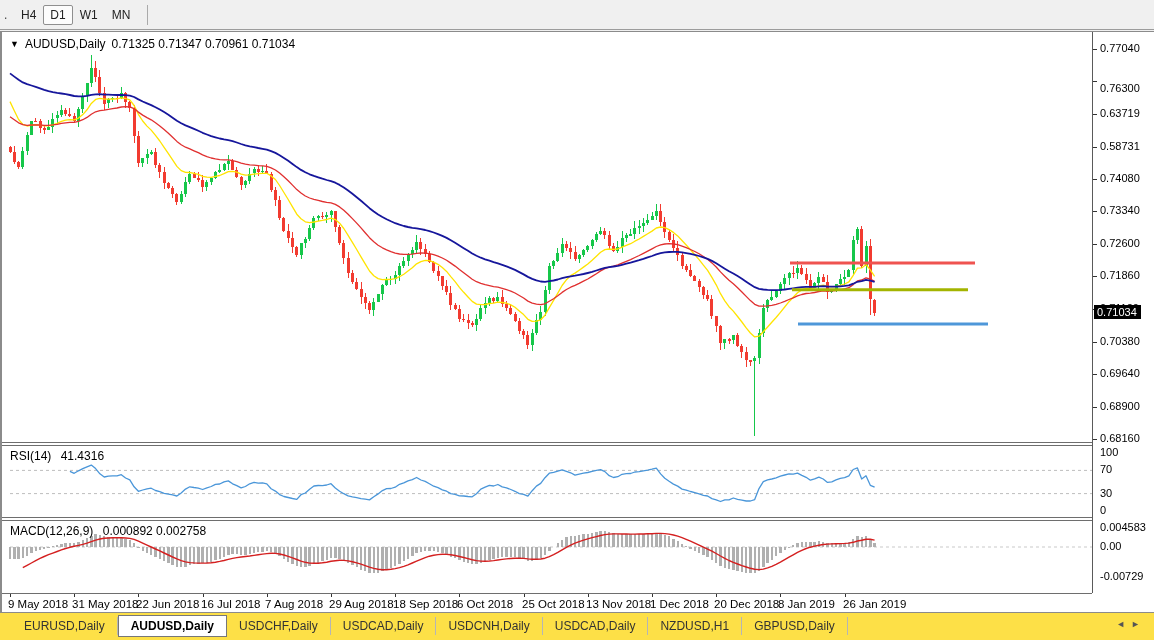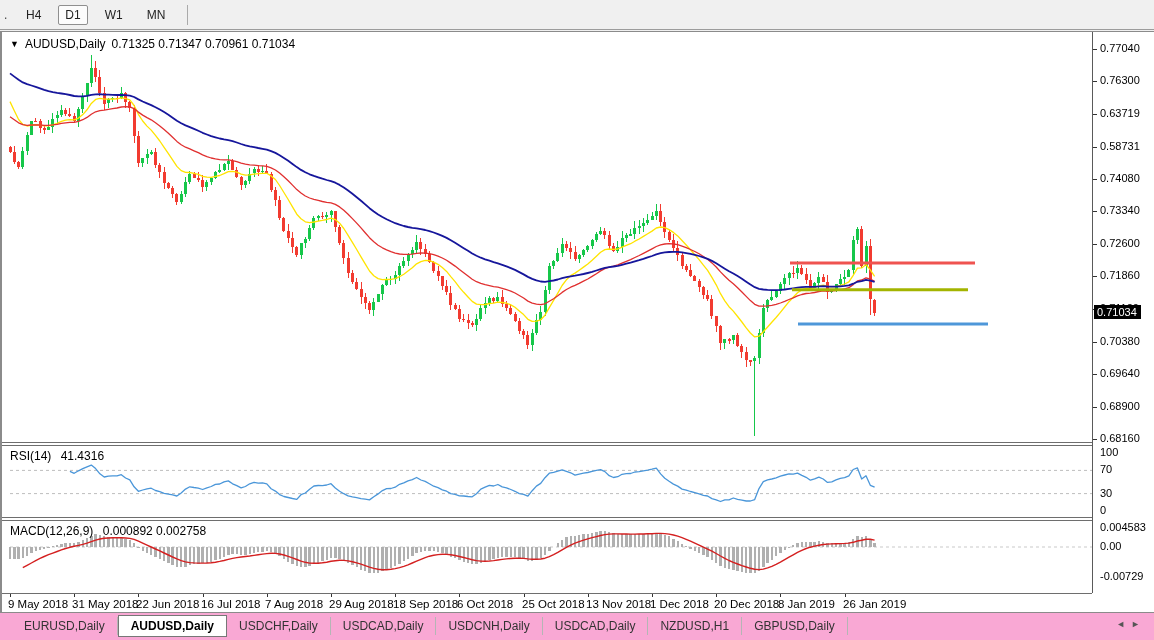--- a/index.html
+++ b/index.html
@@ -5,21 +5,21 @@
   * { margin:0; padding:0; box-sizing:border-box; }
   html,body { width:1154px; height:640px; overflow:hidden; background:#f0f0f0;
               font-family:"Liberation Sans", sans-serif; }
   #screen { position:relative; width:1154px; height:640px; background:#f0f0f0; }
 
   
   #toolbar { position:absolute; top:0; left:0; width:1154px; height:30px;
              background:#f0f0f0; border-bottom:1px solid #9c9c9c;
              display:flex; align-items:center; }
   .tb-partial { width:14px; text-align:left; padding-left:4px; color:#444; font-size:12px; }
-  .tf-btn { min-width:26px; padding:2px 6px; margin:0 5px; font-size:12px; color:#222;
+  .tf-btn { min-width:26px; padding:2px 6px; margin:0 0; font-size:12px; color:#222;
             text-align:center; border:1px solid transparent; border-radius:2px; cursor:default; }
   .tf-btn.active { background:#fcfcfc; border:1px solid #8f8f8f; }
   .tb-sep { width:1px; height:20px; background:#aaa; margin:0 8px 0 10px; }
 
   
   #chart-window { position:absolute; top:31px; left:0; width:1154px; height:581px;
                   background:#fff; border-left:2px solid #8b8b8b; border-top:1px solid #8b8b8b; }
   .pane { position:absolute; left:0; width:1090px; overflow:hidden; background:#fff; }
   #pane-main { top:0;   height:411px; }
   #pane-rsi  { top:414px; height:72px; }
@@ -41,21 +41,21 @@
 
   .axis-label { position:absolute; left:7px; font-size:11px; color:#000; white-space:nowrap; }
   .axis-tick  { position:absolute; left:0; width:4px; height:1px; background:#333; }
   .price-badge { position:absolute; left:1px; background:#000; color:#fff; font-size:11px;
                  padding:1px 4px 1px 3px; white-space:nowrap; z-index:5; }
   .date-label { position:absolute; top:4px; font-size:11.5px; color:#000; white-space:nowrap; }
   .date-tick  { position:absolute; top:0; width:1px; height:3px; background:#333; }
 
   
   #tabbar { position:absolute; top:612px; left:0; width:1154px; height:28px;
-            background:#f9a8d4; border-top:1px solid #8b8b8b; }
+            background:#fde047; border-top:1px solid #8b8b8b; }
   #tabrow { position:absolute; top:2px; left:12px; right:40px; height:22px;
             display:flex; align-items:center; }
   .tab { padding:2px 12px; font-size:12px; color:#333; white-space:nowrap;
          border-right:1px solid #b5b5b5; cursor:default; }
   .tab.active { background:#fff; border:1px solid #777; font-weight:bold; color:#000;
                 padding:3px 12px; border-right:1px solid #777; }
   #tab-scroll { position:absolute; right:8px; top:6px; font-size:9px; color:#555;
                 letter-spacing:6px; cursor:default; }
 </style>
 </head>
@@ -759,21 +759,21 @@
         <div class="date-label" style="left:712px">20 Dec 2018</div>
         <div class="date-tick" style="left:778px"></div>
         <div class="date-label" style="left:776px">8 Jan 2019</div>
         <div class="date-tick" style="left:843px"></div>
         <div class="date-label" style="left:841px">26 Jan 2019</div>
       </div>
     <div id="right-axis">
         <div class="axis-tick" style="top:17px"></div>
         <div class="axis-label" style="top:10px">0.77040</div>
         <div class="axis-tick" style="top:49px"></div>
-        <div class="axis-label" style="top:42px">0.76300</div>
+        <div class="axis-label" style="top:50px">0.76300</div>
         <div class="axis-tick" style="top:82px"></div>
         <div class="axis-label" style="top:75px">0.63719</div>
         <div class="axis-tick" style="top:115px"></div>
         <div class="axis-label" style="top:108px">0.58731</div>
         <div class="axis-tick" style="top:147px"></div>
         <div class="axis-label" style="top:140px">0.74080</div>
         <div class="axis-tick" style="top:179px"></div>
         <div class="axis-label" style="top:172px">0.73340</div>
         <div class="axis-tick" style="top:212px"></div>
         <div class="axis-label" style="top:205px">0.72600</div>

